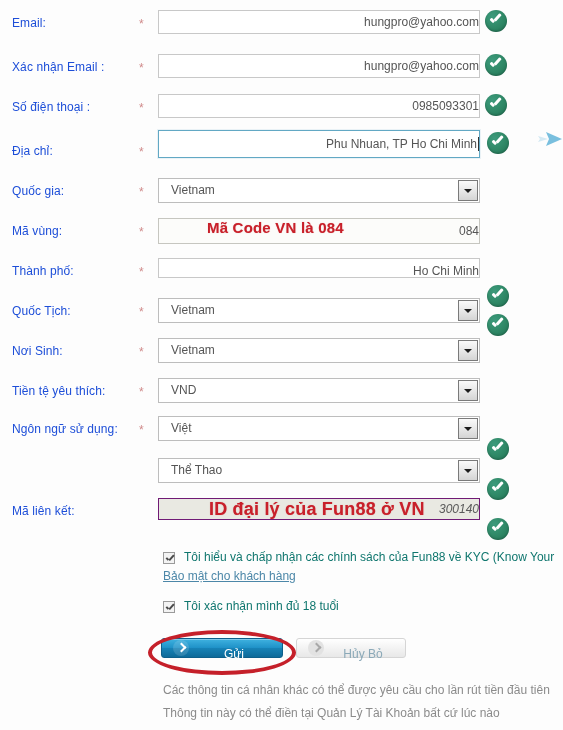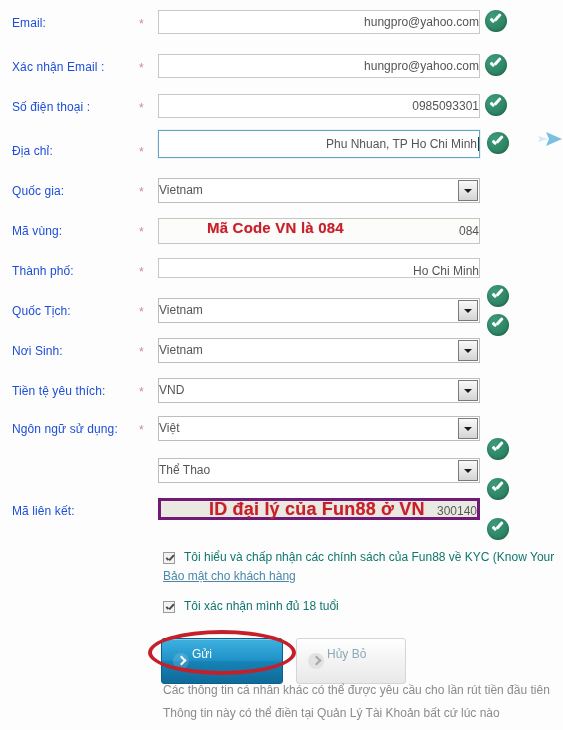--- a/index.html
+++ b/index.html
@@ -80,38 +80,39 @@
     content: "";
     display: inline-block;
     width: 1px;
     height: 14px;
     background: #333;
     vertical-align: -3px;
     margin-left: 1px;
   }
   .field.disabled {
     background: #e9e9e2;
-    border: 3px solid #701a75;
+    border: 1px solid #701a75;
     color: #5a5a5a;
+    font-style: italic;
   }
 
   
   .select {
     position: absolute;
     left: 158px;
     top: 0;
     width: 322px;
     height: 25px;
     box-sizing: border-box;
     border: 1px solid #bdbdbd;
     background: #ffffff;
     font-size: 12px;
     color: #555555;
     line-height: 23px;
-    padding-left: 0;
+    padding-left: 12px;
     white-space: nowrap;
     overflow: hidden;
   }
   .select .arrowbox {
     position: absolute;
     right: 1px;
     top: 1px;
     width: 20px;
     height: 21px;
     background: linear-gradient(to bottom, #fafafa 0%, #e6e6e6 55%, #d4d4d4 100%);
@@ -223,26 +224,26 @@
     top: 17px;
     font-size: 12px;
     color: #4c87a8;
     text-decoration: underline;
     white-space: nowrap;
   }
 
   
   .btn {
     position: absolute;
-    height: 46px;
+    height: 20px;
     box-sizing: border-box;
     border-radius: 3px;
     font-size: 12px;
     line-height: 30px;
-    text-align: left;
+    text-align: center;
   }
   .btn-primary {
     left: 161px;
     top: 638px;
     width: 122px;
     background: linear-gradient(to bottom, #3fb2e0 0%, #1f92c8 48%, #1782b6 52%, #0e6a99 100%);
     border: 1px solid #0d5f8b;
     color: #ffffff;
     box-shadow: inset 0 1px 0 rgba(255,255,255,.35);
   }

